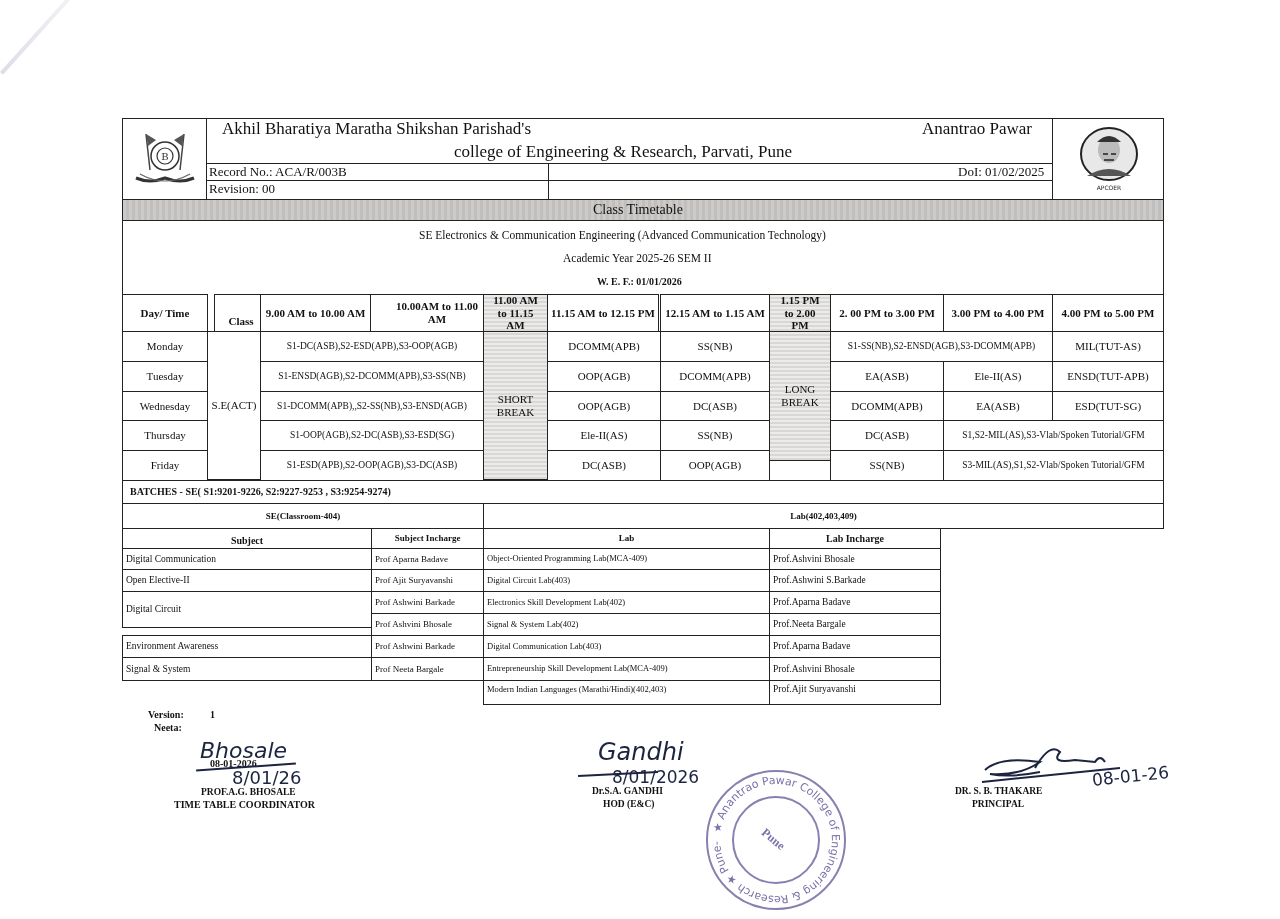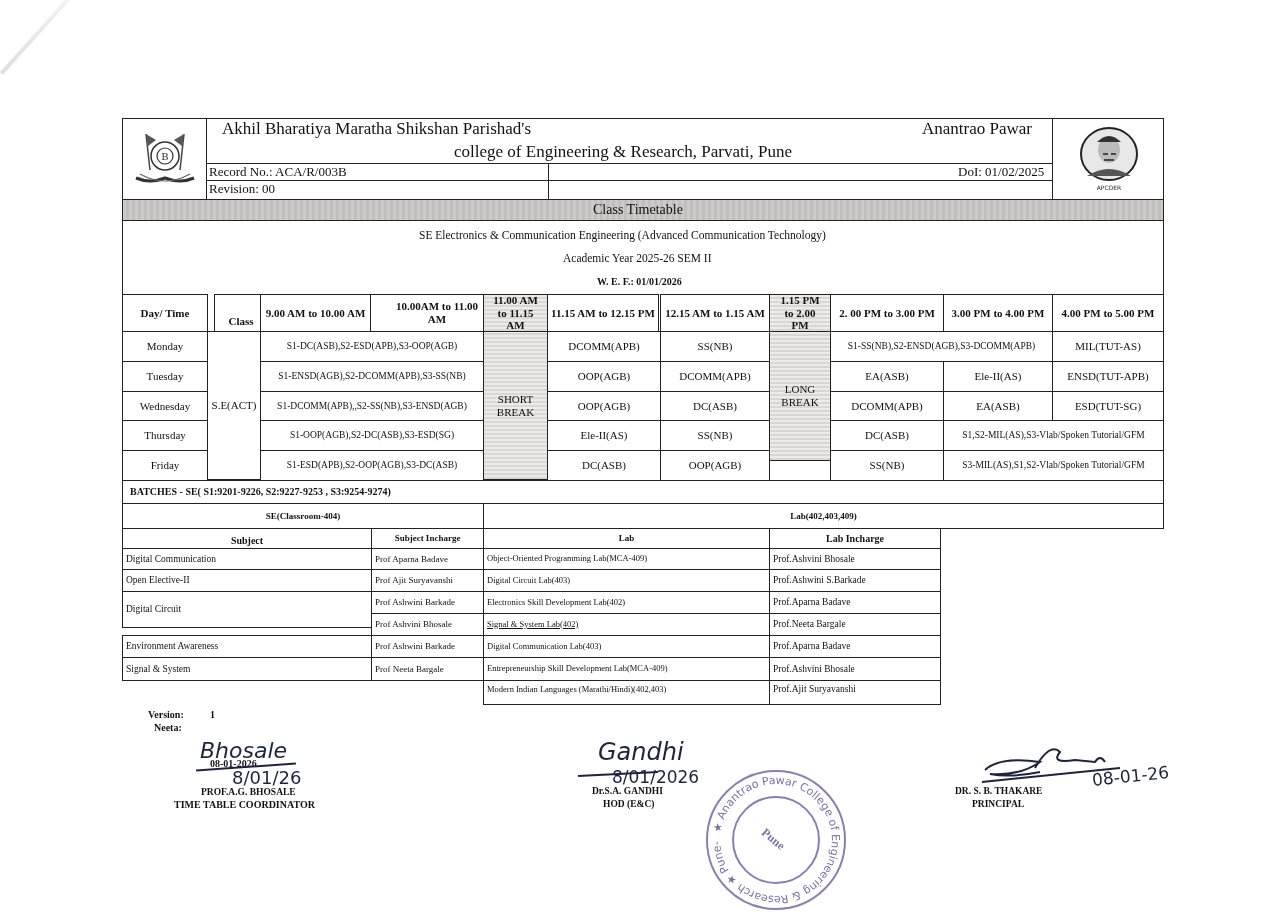--- a/index.html
+++ b/index.html
@@ -143,21 +143,21 @@
 <div class="cell bold" style="left:483px;top:503px;width:681px;height:26px;font-size:9px;">Lab(402,403,409)</div>
 <div class="cell bold" style="left:483px;top:528px;width:287px;height:21px;font-size:9px;">Lab</div>
 <div class="cell bold" style="left:769px;top:528px;width:172px;height:21px;font-size:10px;">Lab Incharge</div>
 
 <div class="cell left" style="left:483px;top:548px;width:287px;height:22px;font-size:8.5px;">Object-Oriented Programming Lab(MCA-409)</div>
 <div class="cell left small" style="left:769px;top:548px;width:172px;height:22px;">Prof.Ashvini Bhosale</div>
 <div class="cell left" style="left:483px;top:569px;width:287px;height:23px;font-size:8.5px;">Digital Circuit  Lab(403)</div>
 <div class="cell left small" style="left:769px;top:569px;width:172px;height:23px;">Prof.Ashwini S.Barkade</div>
 <div class="cell left" style="left:483px;top:591px;width:287px;height:23px;font-size:8.5px;">Electronics Skill Development Lab(402)</div>
 <div class="cell left small" style="left:769px;top:591px;width:172px;height:23px;">Prof.Aparna Badave</div>
-<div class="cell left" style="left:483px;top:613px;width:287px;height:23px;font-size:8.5px;text-decoration:underline;">Signal &amp; System Lab(402)</div>
+<div class="cell left" style="left:483px;top:613px;width:287px;height:23px;font-size:8.5px;">Signal &amp; System Lab(402)</div>
 <div class="cell left small" style="left:769px;top:613px;width:172px;height:23px;">Prof.Neeta Bargale</div>
 <div class="cell left" style="left:483px;top:635px;width:287px;height:23px;font-size:8.5px;">Digital Communication Lab(403)</div>
 <div class="cell left small" style="left:769px;top:635px;width:172px;height:23px;">Prof.Aparna Badave</div>
 <div class="cell left" style="left:483px;top:657px;width:287px;height:24px;font-size:8.5px;">Entrepreneurship Skill Development  Lab(MCA-409)</div>
 <div class="cell left small" style="left:769px;top:657px;width:172px;height:24px;">Prof.Ashvini Bhosale</div>
 <div class="cell left" style="left:483px;top:680px;width:287px;height:25px;font-size:8.5px;align-items:flex-start;padding-top:4px;">Modern Indian Languages (Marathi/Hindi)(402,403)</div>
 <div class="cell left small" style="left:769px;top:680px;width:172px;height:25px;align-items:flex-start;padding-top:3px;">Prof.Ajit Suryavanshi</div>
 
 <div class="txt bold" style="left:148px;top:709px;font-size:10px;">Version:</div>
 <div class="txt bold" style="left:210px;top:709px;font-size:10px;">1</div>

